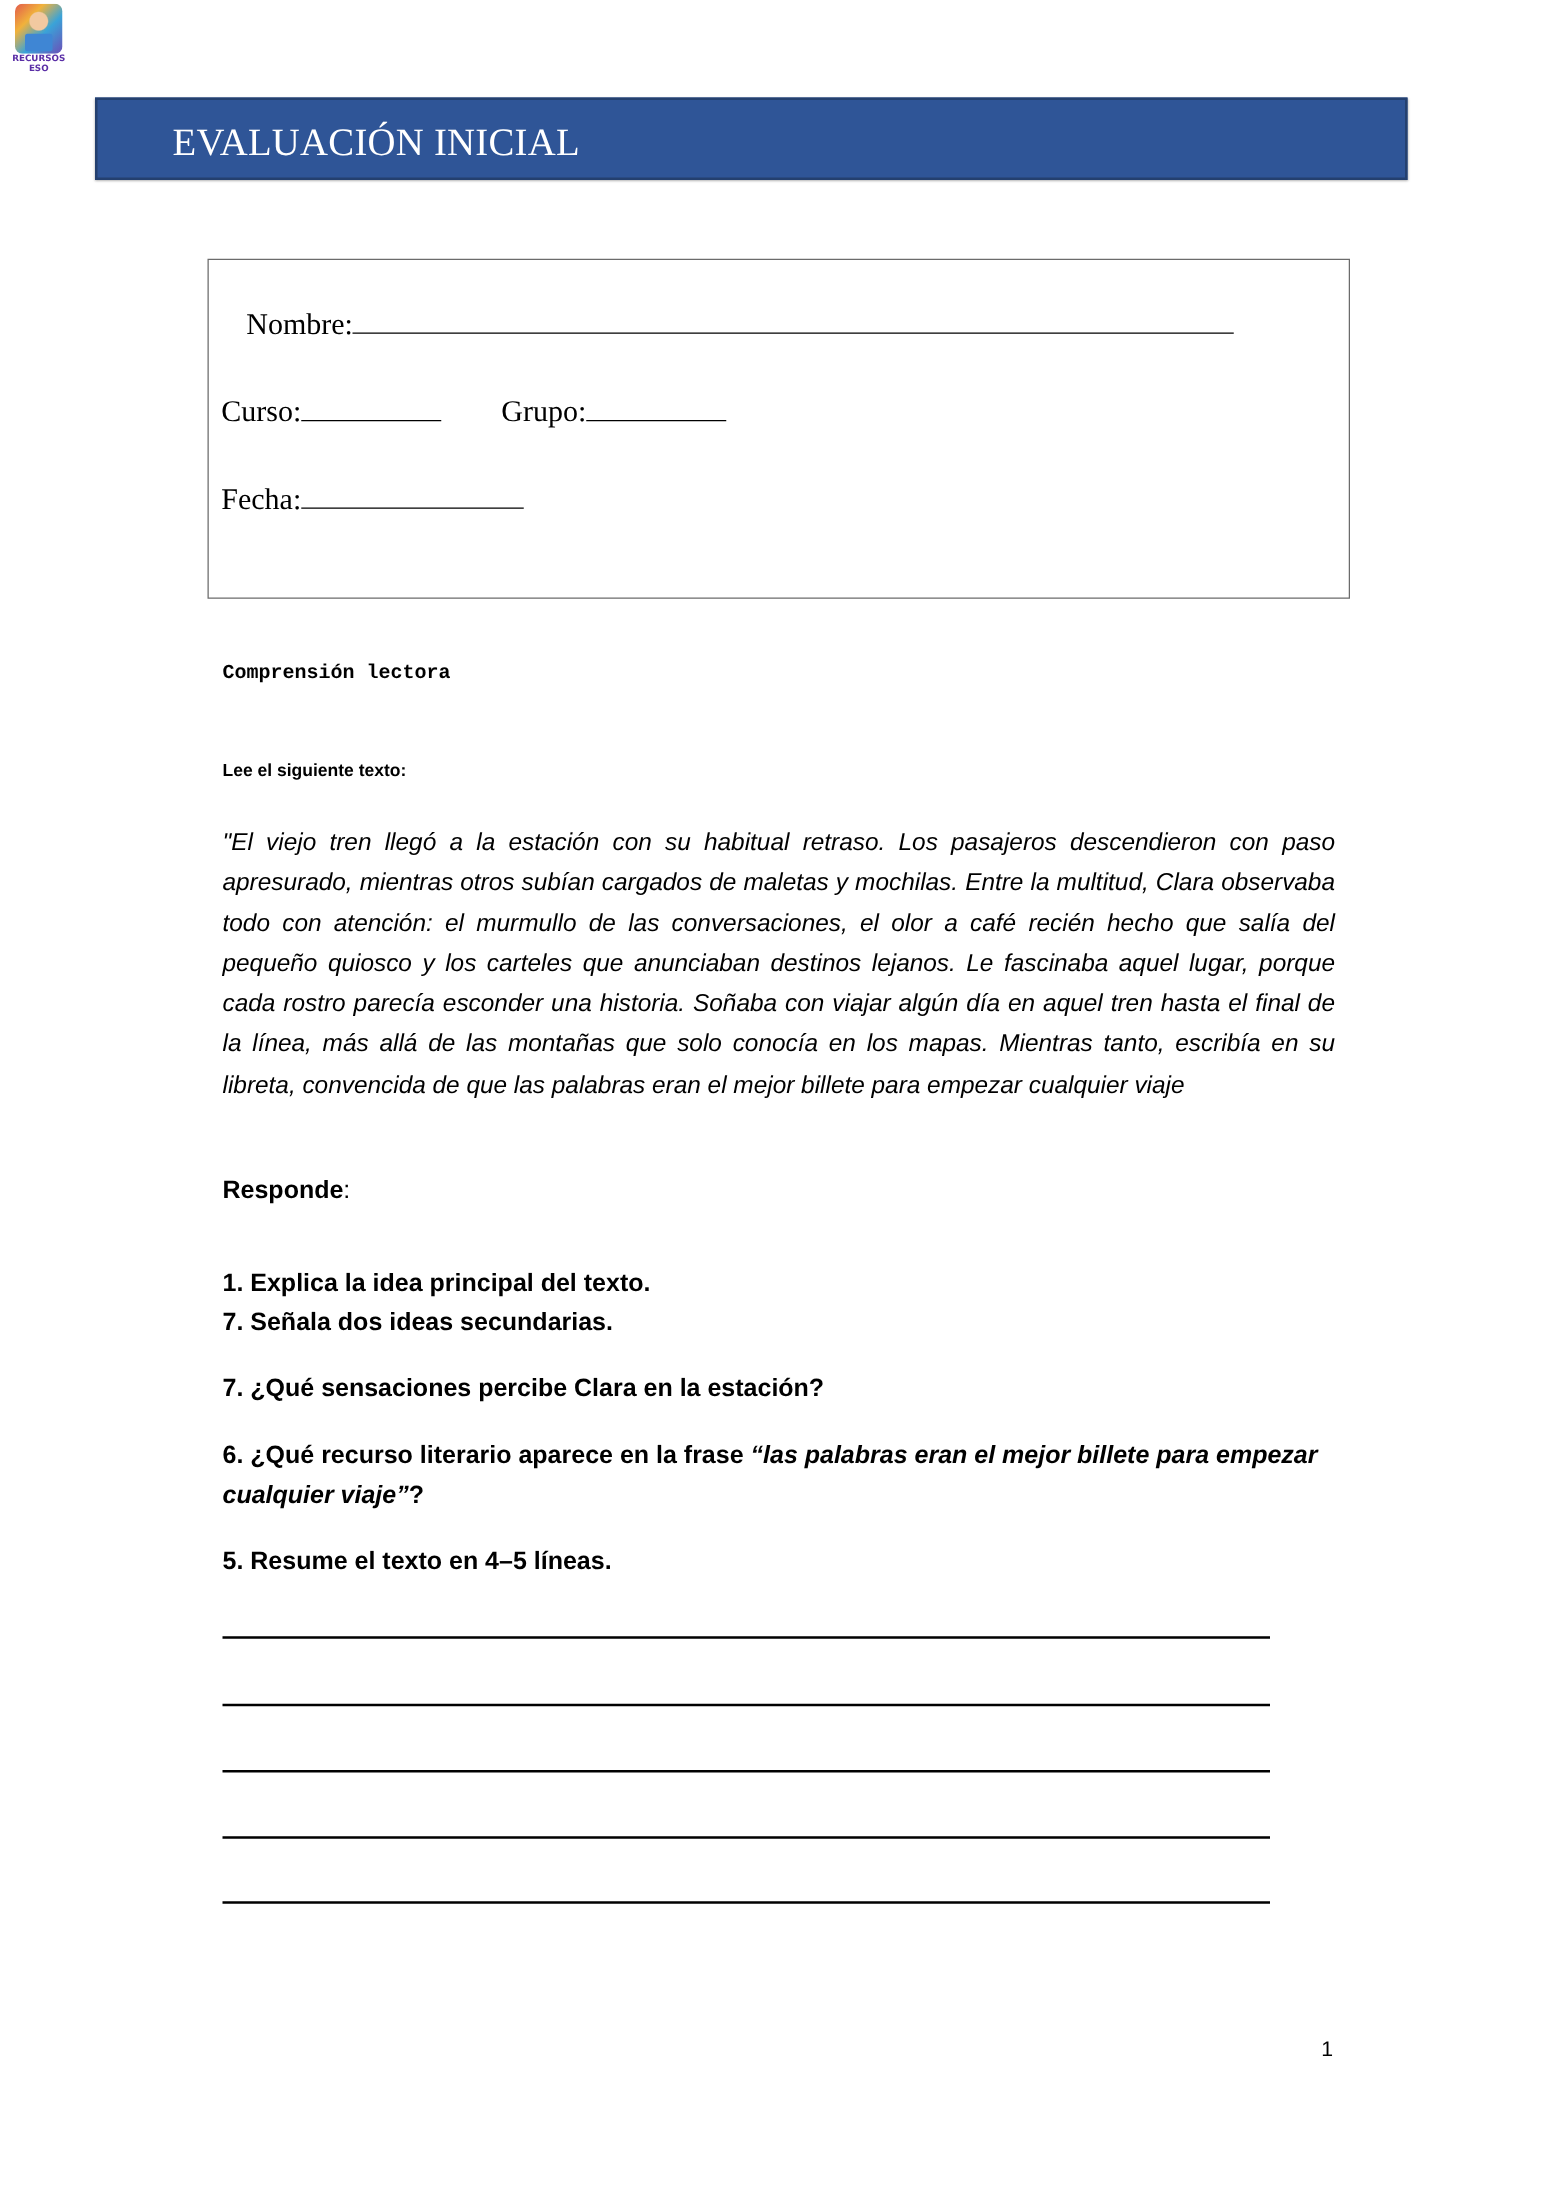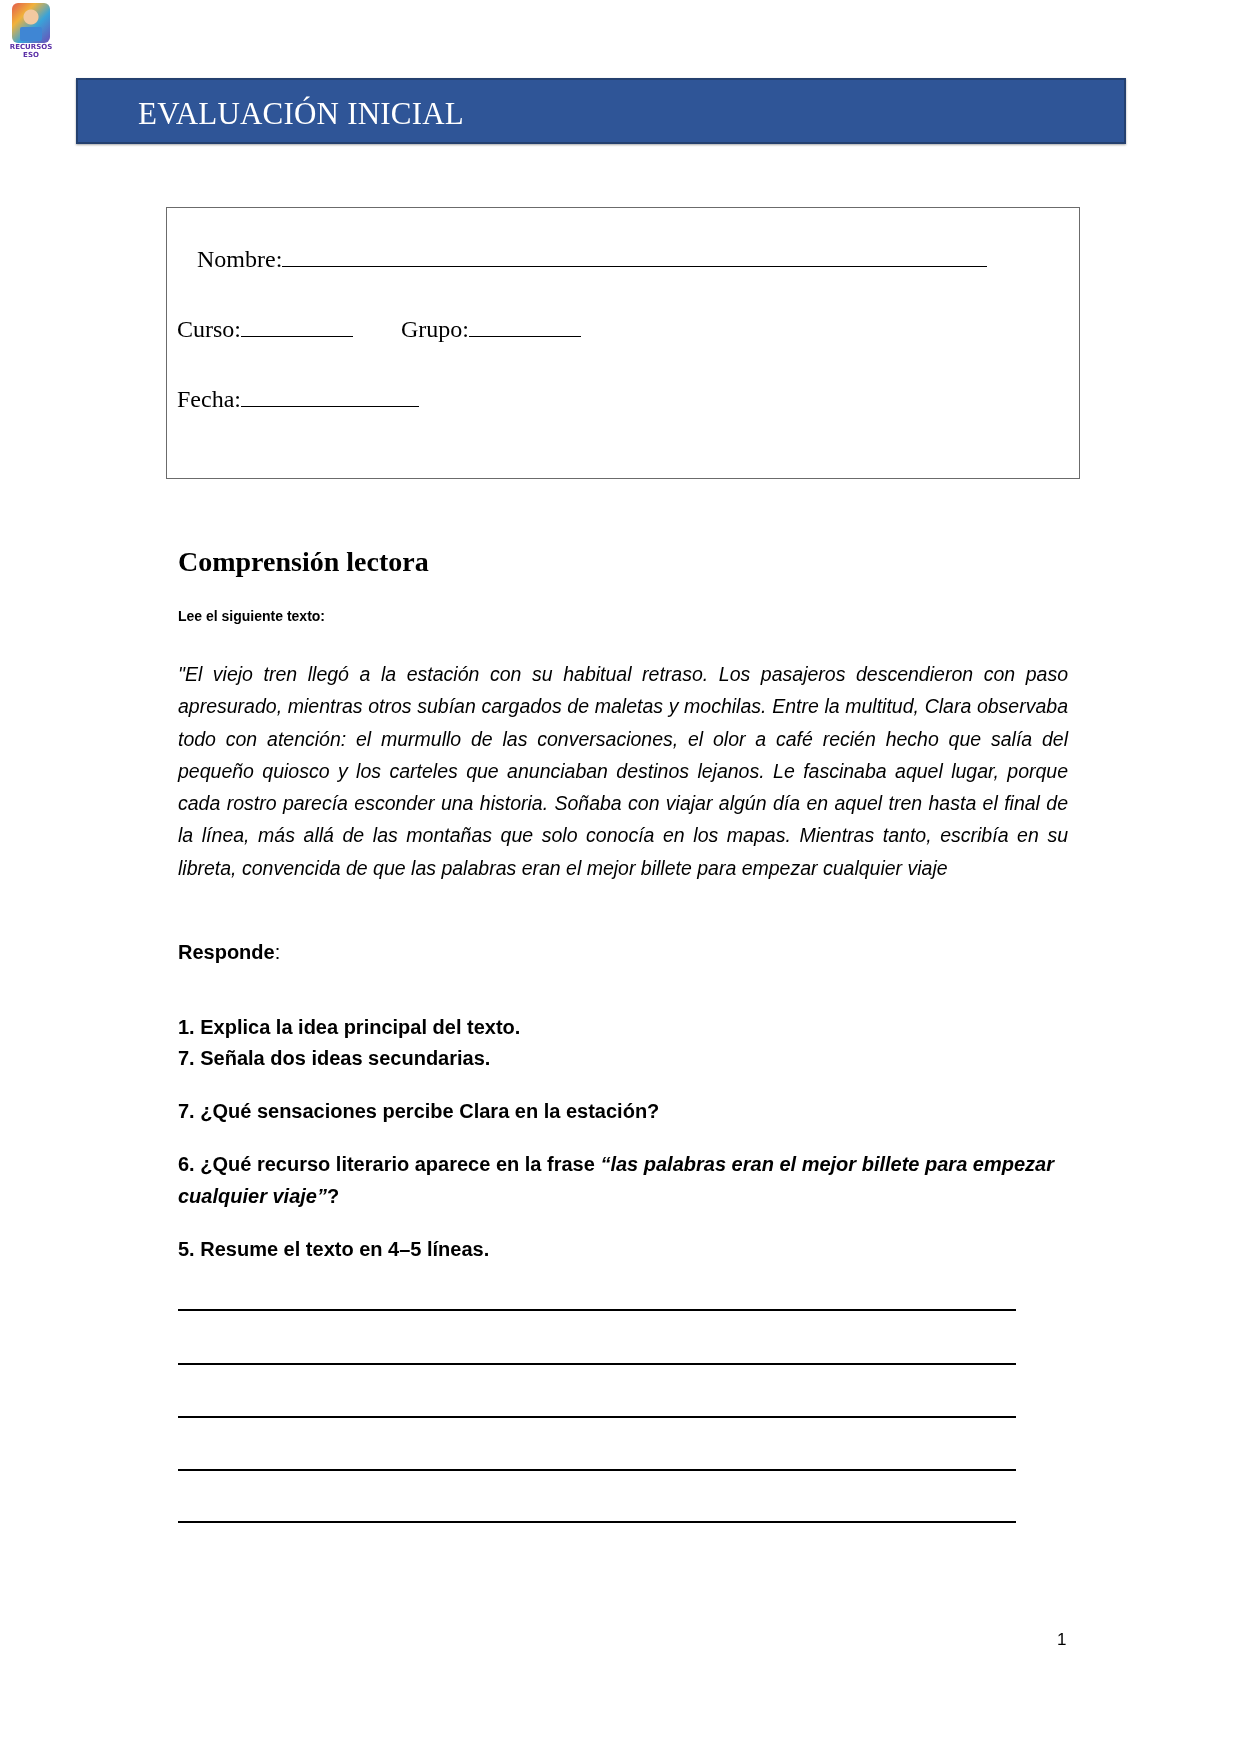--- a/index.html
+++ b/index.html
@@ -19,22 +19,22 @@
   .banner span { position: absolute; top: 16px; font-family: "Liberation Serif", serif; font-size: 31px;
     color: #ffffff; letter-spacing: 0.2px; white-space: nowrap; }
   .banner .t1 { left: 60px; }
   .banner .t2 { left: 490px; }
 
   .infobox { position: absolute; left: 166px; top: 207px; width: 914px; height: 272px;
     border: 1.5px solid #6b6b6b; box-sizing: border-box; }
   .field { position: absolute; font-family: "Liberation Serif", serif; font-size: 24px; white-space: nowrap; }
   .field .line { display: inline-block; border-bottom: 1.5px solid #000; height: 22px; vertical-align: baseline; }
 
-  .h1 { position: absolute; left: 178px; top: 546px; font-family: Liberation Serif, serif;
-    font-size: 28px; font-weight: bold; }
+  .h1 { position: absolute; left: 178px; top: 529px; font-family: Liberation Mono, monospace;
+    font-size: 16px; font-weight: bold; }
   .lead { position: absolute; left: 178px; top: 608px; font-family: "Liberation Sans", sans-serif;
     font-size: 14px; font-weight: bold; }
   .passage { position: absolute; left: 178px; top: 658px; width: 890px; font-family: "Liberation Sans", sans-serif;
     font-size: 19.5px; font-style: italic; line-height: 32.3px; text-align: justify; }
 
   .q { position: absolute; left: 178px; width: 890px; font-family: "Liberation Sans", sans-serif;
     font-size: 20px; font-weight: bold; line-height: 32px; }
   .q .resp-colon { font-weight: normal; }
   .q em { font-style: italic; }
 

